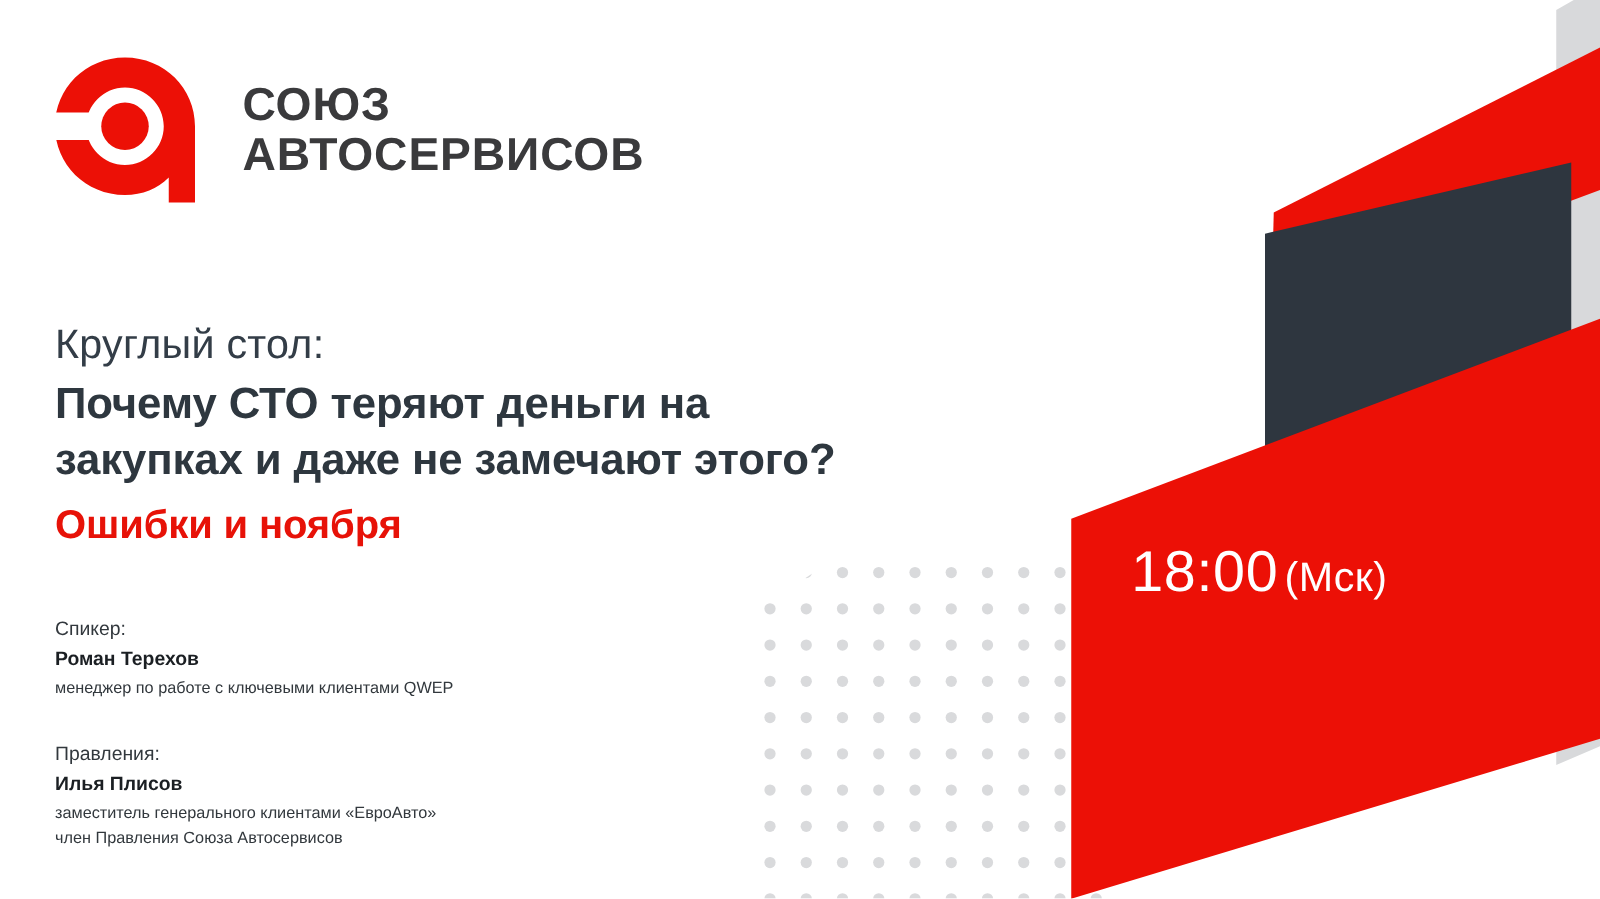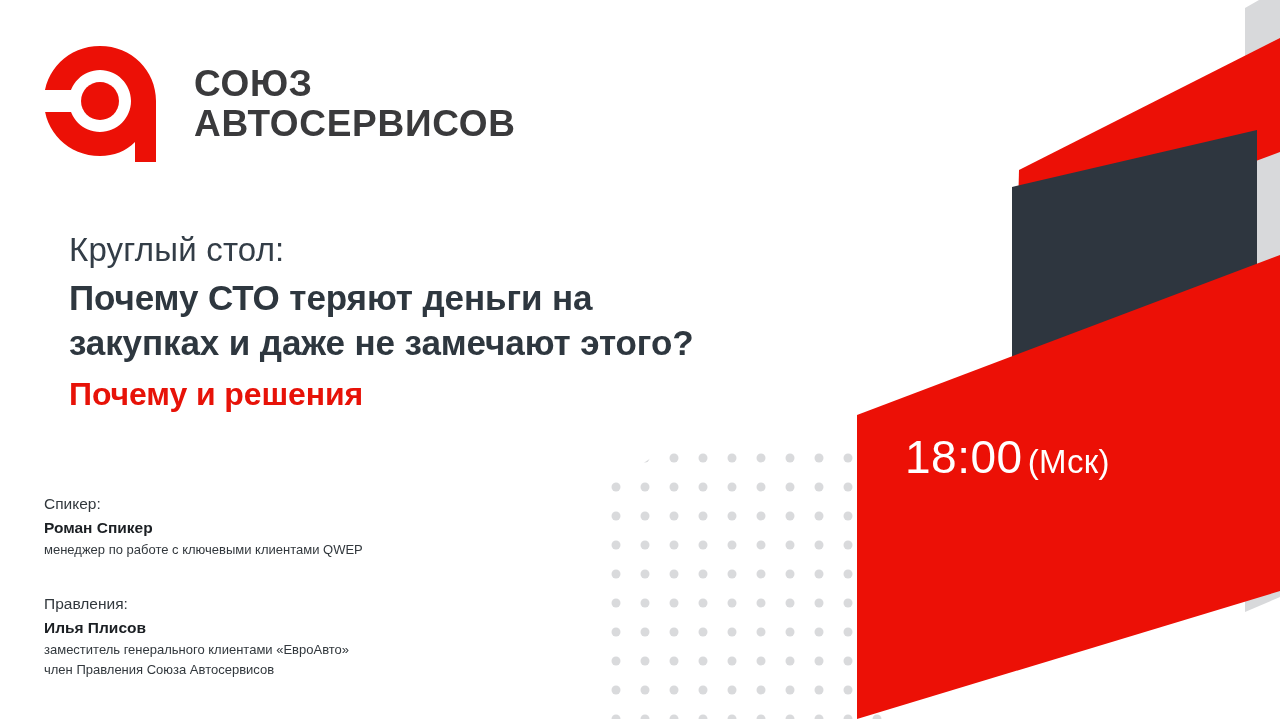--- a/index.html
+++ b/index.html
@@ -56,23 +56,22 @@
     font-size: 37px;
     letter-spacing: 0.7px;
     color: #3a3a3c;
     white-space: nowrap;
   }
 
   
   .headline {
     position: absolute;
     left: 44px;
-    top: 230px;
+    top: 255px;
     width: 860px;
-    margin-left: 25px;
   }
   .kicker {
     font-size: 33px;
     font-weight: 400;
     color: #333d47;
     letter-spacing: 0.2px;
     line-height: 1.22;
     margin: 0 0 6px 0;
   }
   .title-line {
@@ -310,28 +309,28 @@
     <div class="logo-words">
       <span>СОЮЗ</span>
       <span>АВТОСЕРВИСОВ</span>
     </div>
   </div>
 
   <div class="headline">
     <p class="kicker">Круглый стол:</p>
     <p class="title-line">Почему СТО теряют деньги на</p>
     <p class="title-line">закупках и даже не замечают этого?</p>
-    <p class="subtitle">Почему и решения</p>
+    <p class="subtitle">Ошибки и ноября</p>
   </div>
 
   <div class="people">
 
     <div class="person">
       <p class="role">Спикер:</p>
-      <p class="pname">Роман Спикер</p>
+      <p class="pname">Роман Терехов</p>
       <p class="ptitle">менеджер по работе с ключевыми клиентами QWEP</p>
     </div>
 
     <div class="person">
       <p class="role">Правления:</p>
       <p class="pname">Илья Плисов</p>
       <p class="ptitle">заместитель генерального клиентами «ЕвроАвто»</p>
       <p class="ptitle">член Правления Союза Автосервисов</p>
     </div>
 

